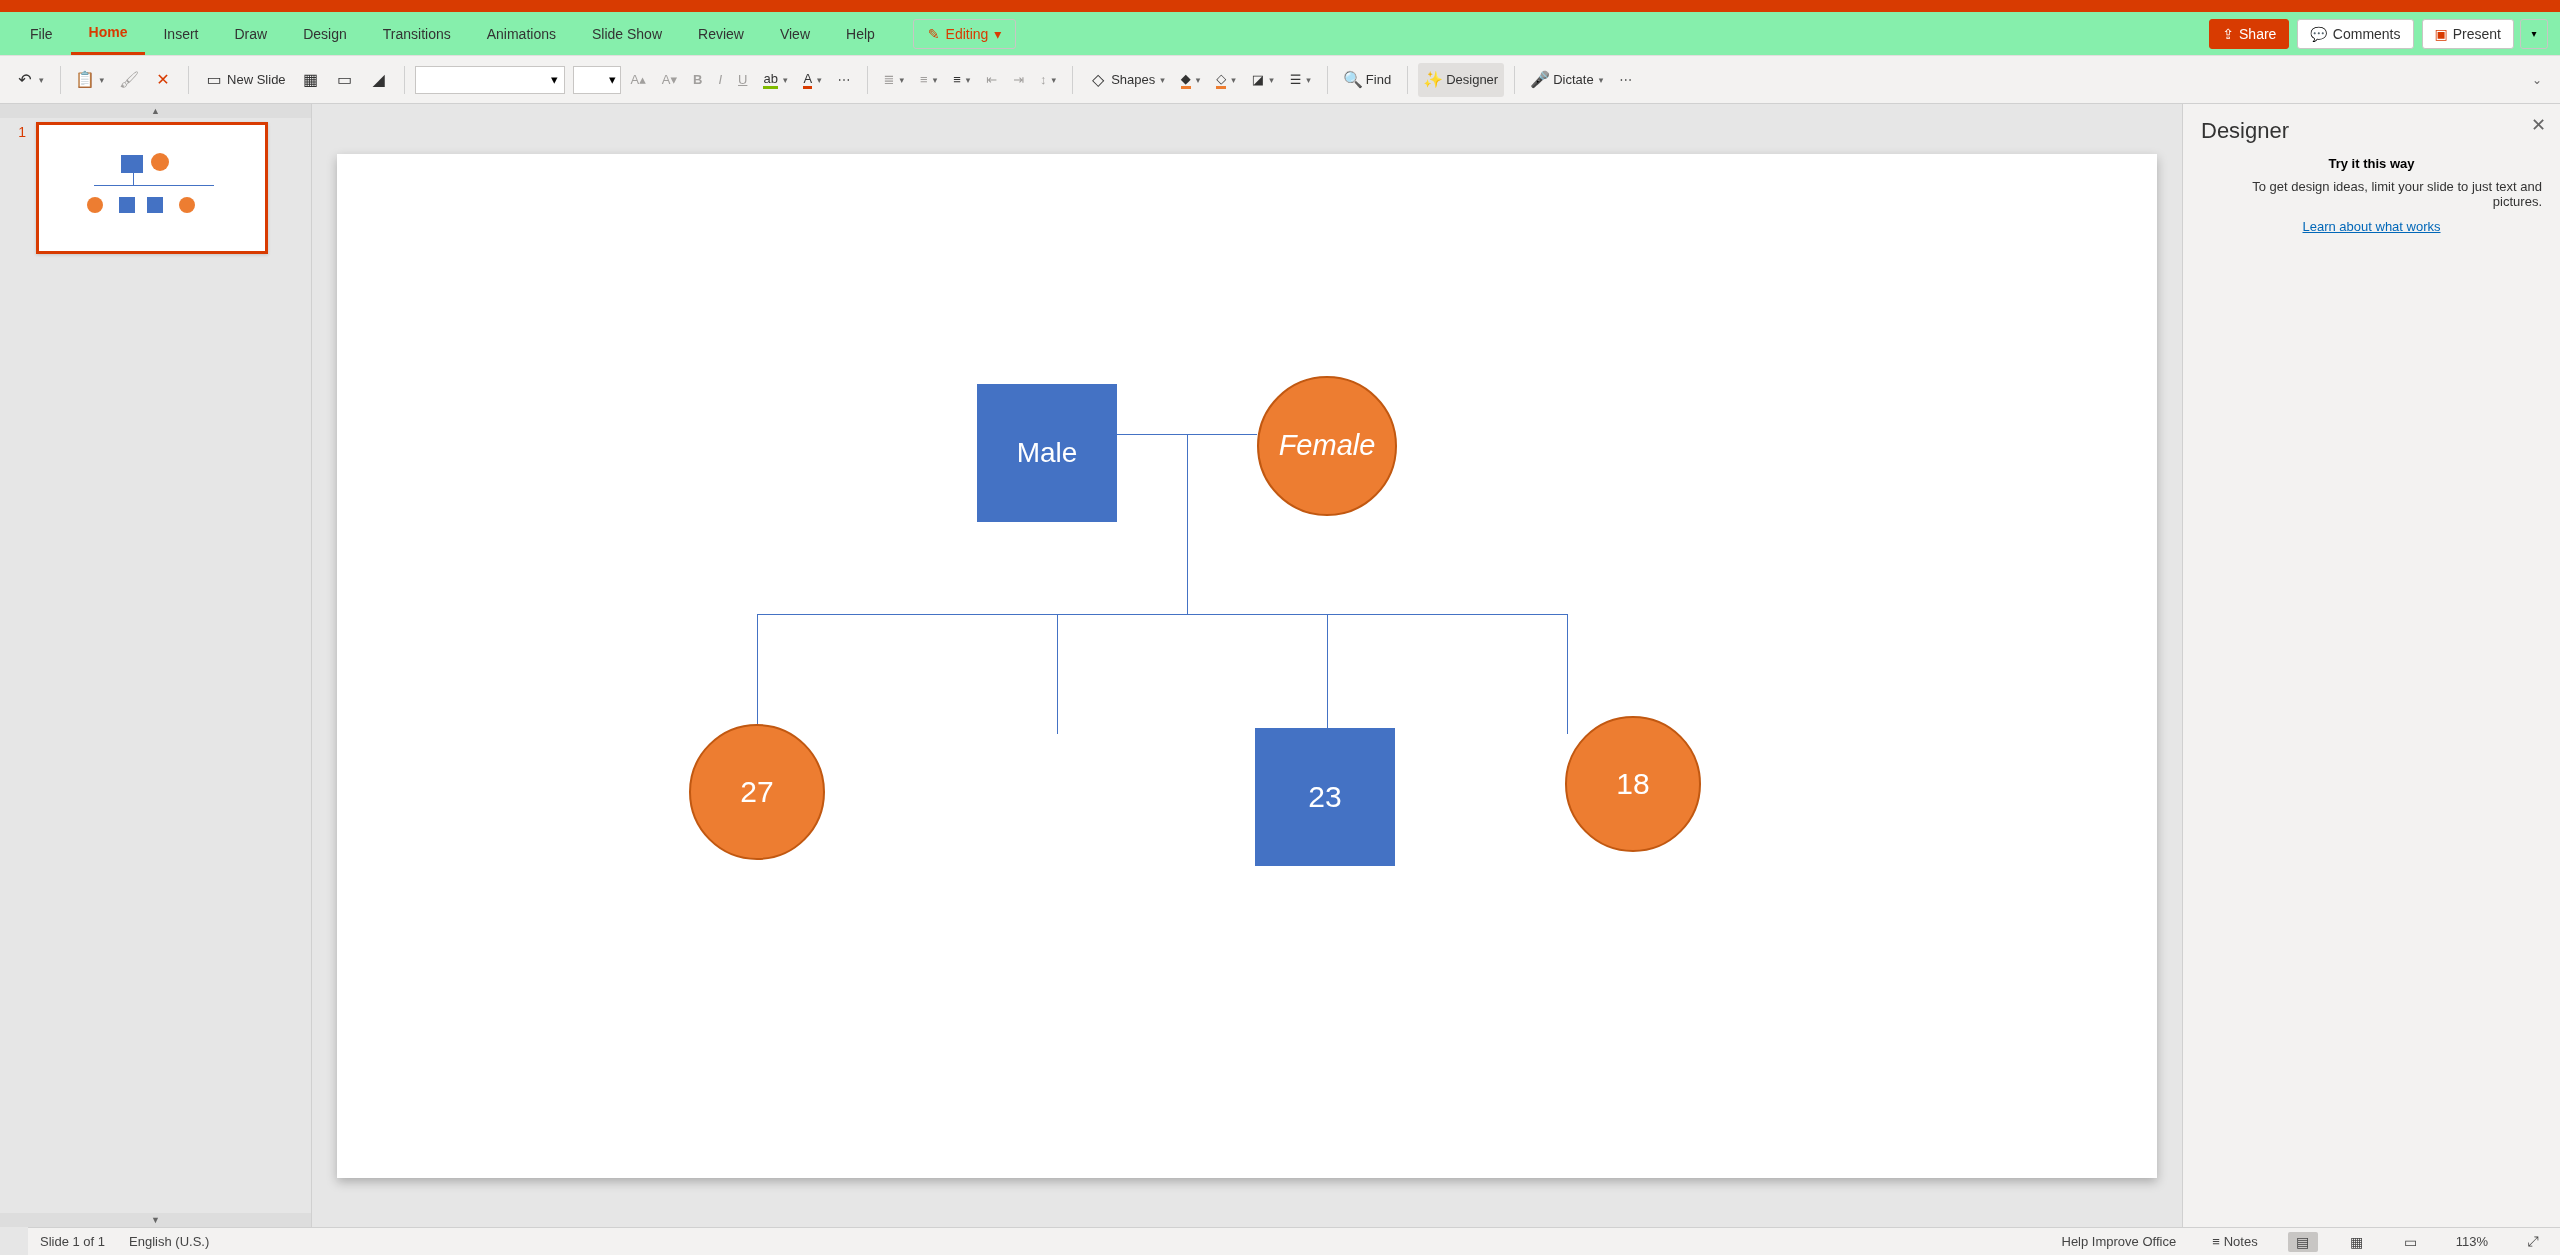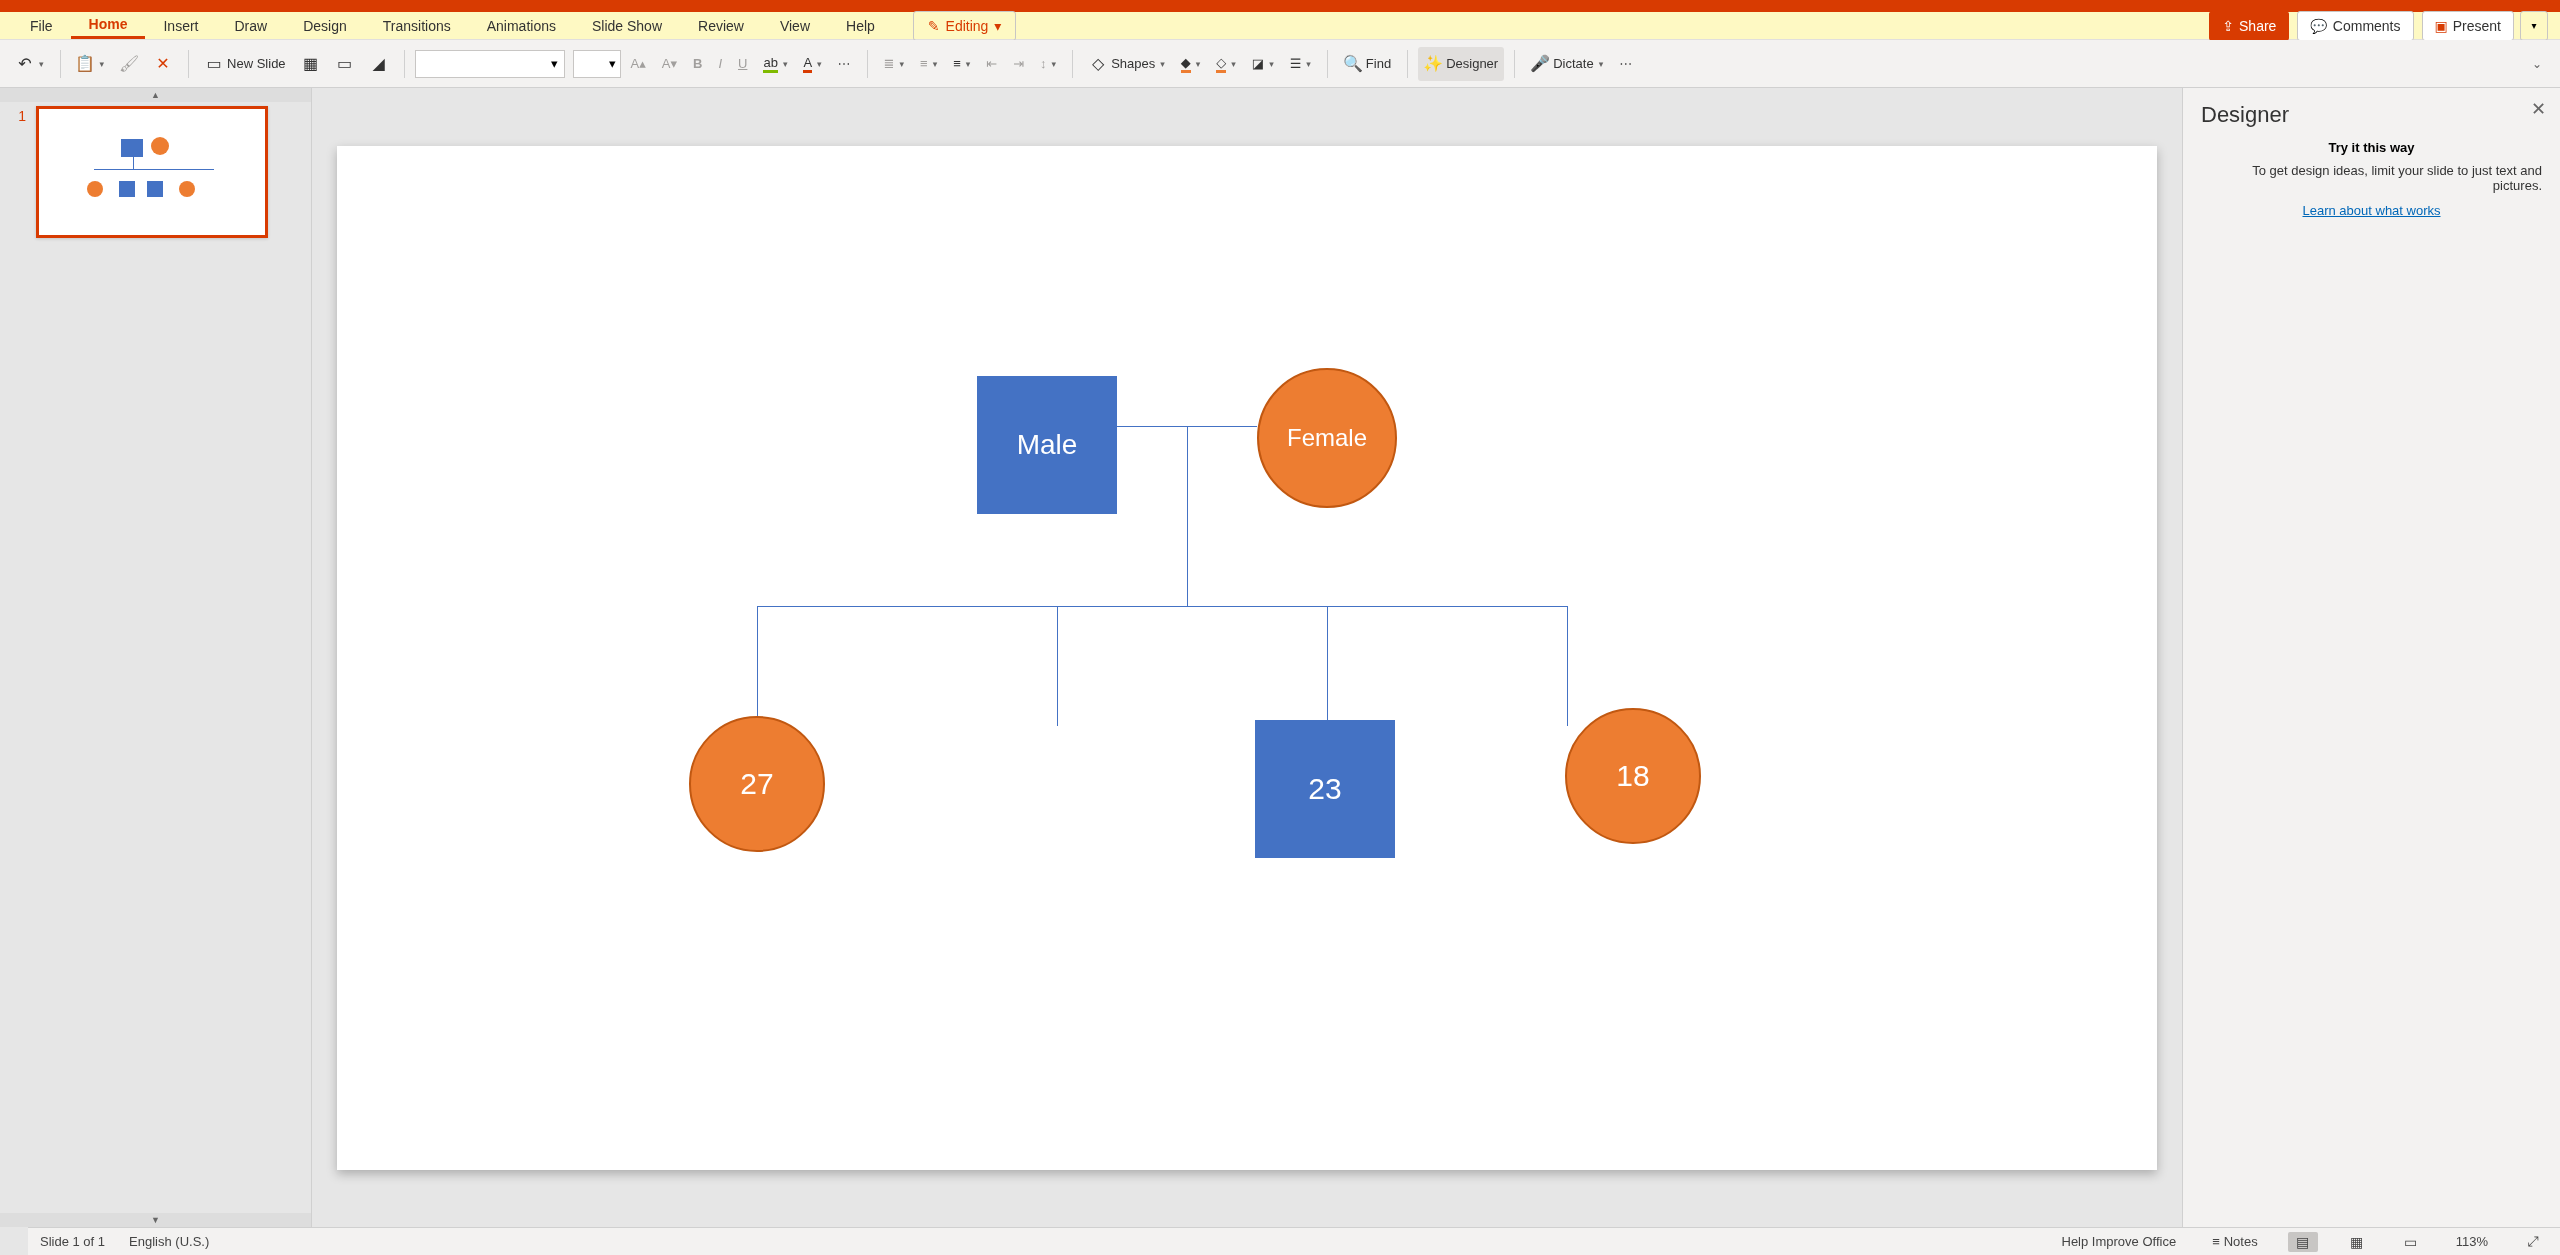--- a/index.html
+++ b/index.html
@@ -3,21 +3,21 @@
 <meta charset="utf-8">
 <style>
 * { margin: 0; padding: 0; box-sizing: border-box; font-family: "Segoe UI", sans-serif; }
 body { background: #e6e6e6; width: 2560px; height: 1255px; overflow: hidden; display: flex; flex-direction: column; }
 
 
 .title-bar { height: 12px; background: #d83b01; }
 
 
 .ribbon-tabs {
-  height: 28px; background: #fef9c3; border-bottom: 1px solid #e1dfdd;
+  height: 44px; background: #86efac; border-bottom: 1px solid #e1dfdd;
   display: flex; align-items: center; padding: 0 12px;
 }
 .ribbon-tabs .tab {
   padding: 8px 18px; font-size: 14px; color: #333; cursor: pointer;
   display: flex; align-items: center; height: 100%;
 }
 .ribbon-tabs .tab.active {
   color: #d83b01; border-bottom: 3px solid #d83b01; font-weight: 600;
 }
 .ribbon-tabs .spacer { flex: 1; }
@@ -306,21 +306,21 @@
       <div class="conn v" style="left:850px;top:280px;height:180px;"></div>
       <div class="conn h" style="left:420px;top:460px;width:810px;"></div>
       <div class="conn v" style="left:420px;top:460px;height:120px;"></div>
       <div class="conn v" style="left:720px;top:460px;height:120px;"></div>
       <div class="conn v" style="left:990px;top:460px;height:120px;"></div>
       <div class="conn v" style="left:1230px;top:460px;height:120px;"></div>
 
       <div class="shape square" style="left:640px;top:230px;width:140px;height:138px;font-size:28px;">
         <span>Male</span>
       </div>
-      <div class="shape circle" style="left:920px;top:222px;width:140px;height:140px;font-size:24px;">
+      <div class="shape circle" style="left:920px;top:222px;width:140px;height:140px;font-size:29px;font-style:italic;">
         <span>Female</span>
       </div>
 
       <div class="shape circle" style="left:352px;top:570px;width:136px;height:136px;">
         <span>27</span>
       </div>
       <div class="shape square" style="left:918px;top:574px;width:140px;height:138px;">
         <span>23</span>
       </div>
       <div class="shape circle" style="left:1228px;top:562px;width:136px;height:136px;">

